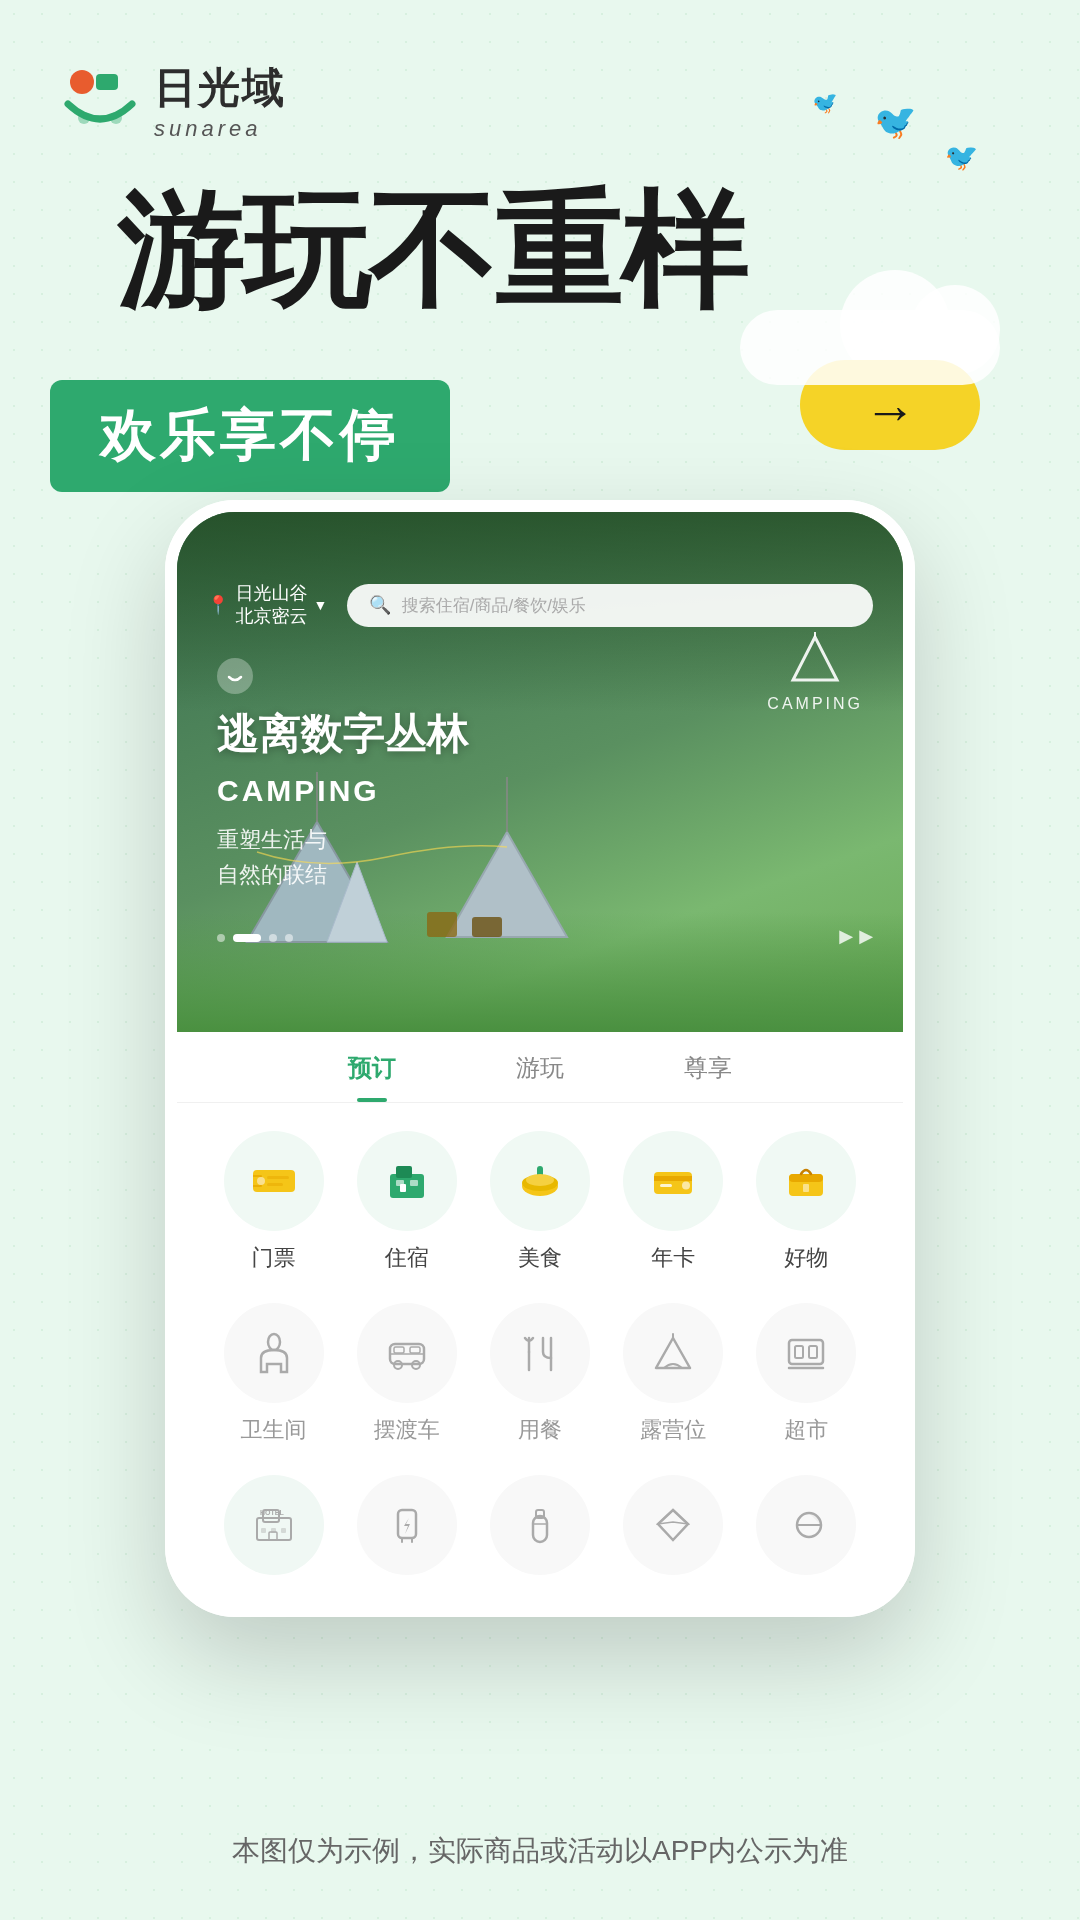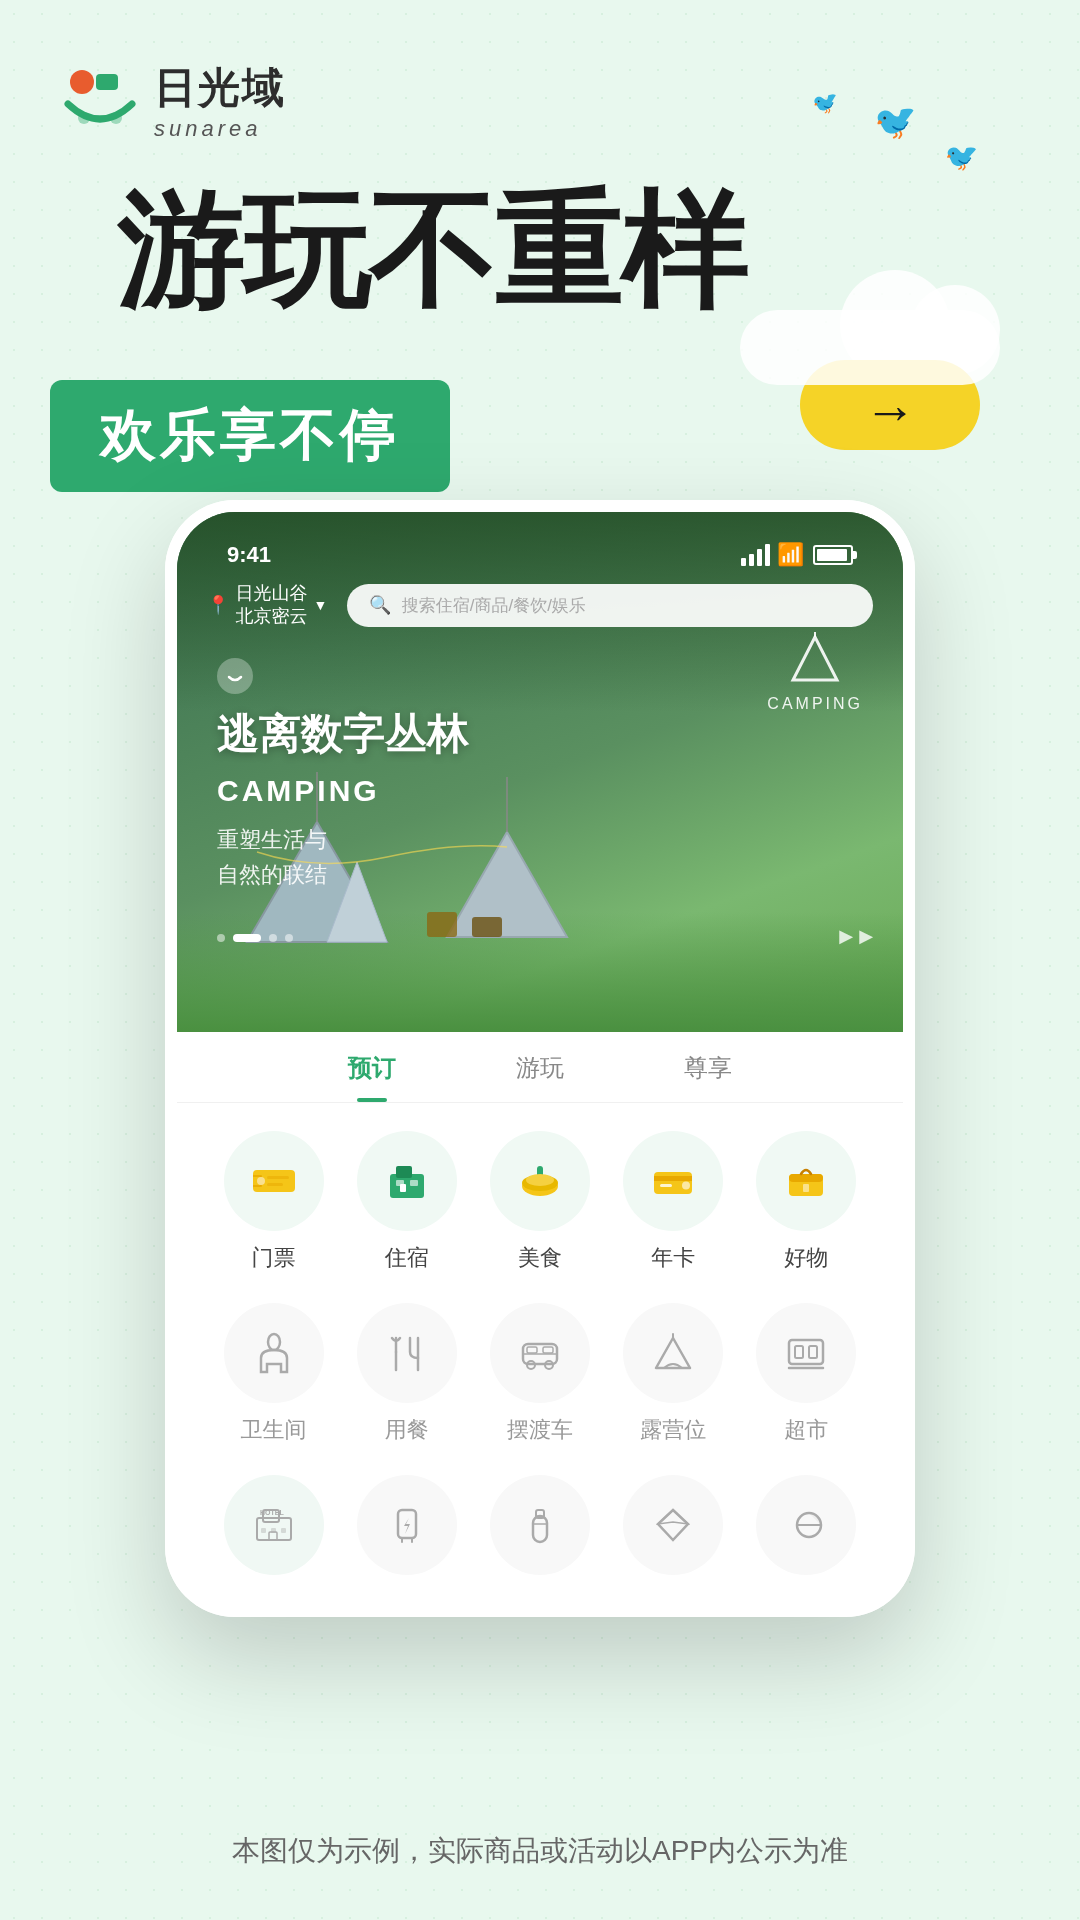--- a/index.html
+++ b/index.html
@@ -495,36 +495,20 @@
 
           <line x1="90" y1="60" x2="90" y2="10" stroke="#888" stroke-width="1.5"></line>
           <line x1="280" y1="70" x2="280" y2="15" stroke="#888" stroke-width="1.5"></line>
 
           <path d="M30,90 Q90,110 160,95 Q230,80 280,85" stroke="rgba(255,220,80,0.6)" stroke-width="1.5" fill="none"></path>
 
           <rect x="200" y="150" width="30" height="25" rx="3" fill="#8B6914" opacity="0.8"></rect>
           <rect x="245" y="155" width="30" height="20" rx="3" fill="#6B5010" opacity="0.8"></rect>
         </svg>
 
-        <div class="status-bar">
-          <span class="status-time">9:41</span>
-          <div class="status-icons">
-            <div class="signal-bars">
-              <div class="signal-bar" style="width:5px;height:8px;"></div>
-              <div class="signal-bar" style="width:5px;height:12px;"></div>
-              <div class="signal-bar" style="width:5px;height:17px;"></div>
-              <div class="signal-bar" style="width:5px;height:22px;"></div>
-            </div>
-            <span style="color:white;font-size:22px;">📶</span>
-            <div style="width:40px;height:20px;border:2px solid white;border-radius:3px;position:relative;display:flex;align-items:center;padding:2px;">
-              <div style="width:30px;height:12px;background:white;border-radius:1px;"></div>
-              <div style="position:absolute;right:-6px;width:4px;height:8px;background:white;border-radius:0 2px 2px 0;"></div>
-            </div>
-          </div>
-        </div>
 
         <div class="location-bar">
           <div class="location-info">
             <span class="location-pin">📍</span>
             <div class="location-text">
               <div>日光山谷</div>
               <div>北京密云</div>
             </div>
             <span class="location-arrow">▼</span>
           </div>
@@ -657,42 +641,42 @@
                 <ellipse cx="23" cy="12" rx="6" ry="8" fill="none" stroke="#aaa" stroke-width="2.5"></ellipse>
                 <path d="M10 28 Q10 20 23 20 Q36 20 36 28 L36 42 L30 42 L30 34 L16 34 L16 42 L10 42 Z" fill="none" stroke="#aaa" stroke-width="2.5"></path>
               </svg>
             </div>
             <span class="icon-label-grey">卫生间</span>
           </div>
 
           <div class="icon-item-outline">
             <div class="icon-circle-outline">
               <svg width="46" height="46" viewBox="0 0 46 46">
-                <line x1="12" y1="8" x2="12" y2="22" stroke="#aaa" stroke-width="2.5" stroke-linecap="round"></line>
-                <path d="M8 8 Q12 14 16 8" fill="none" stroke="#aaa" stroke-width="2.5" stroke-linecap="round"></path>
-                <line x1="12" y1="22" x2="12" y2="40" stroke="#aaa" stroke-width="2.5" stroke-linecap="round"></line>
-                <line x1="34" y1="8" x2="34" y2="40" stroke="#aaa" stroke-width="2.5" stroke-linecap="round"></line>
-                <path d="M26 8 L26 22 Q26 28 34 28" fill="none" stroke="#aaa" stroke-width="2.5" stroke-linecap="round"></path>
-              </svg>
-            </div>
-            <span class="icon-label-grey">用餐</span>
-          </div>
-
-          <div class="icon-item-outline">
-            <div class="icon-circle-outline">
-              <svg width="46" height="46" viewBox="0 0 46 46">
                 <rect x="6" y="14" width="34" height="20" rx="5" fill="none" stroke="#aaa" stroke-width="2.5"></rect>
                 <path d="M6 24 L40 24" stroke="#aaa" stroke-width="1.5"></path>
                 <rect x="10" y="17" width="10" height="6" rx="1.5" fill="none" stroke="#aaa" stroke-width="1.5"></rect>
                 <rect x="26" y="17" width="10" height="6" rx="1.5" fill="none" stroke="#aaa" stroke-width="1.5"></rect>
                 <circle cx="14" cy="35" r="4" fill="none" stroke="#aaa" stroke-width="2"></circle>
                 <circle cx="32" cy="35" r="4" fill="none" stroke="#aaa" stroke-width="2"></circle>
               </svg>
             </div>
             <span class="icon-label-grey">摆渡车</span>
+          </div>
+
+          <div class="icon-item-outline">
+            <div class="icon-circle-outline">
+              <svg width="46" height="46" viewBox="0 0 46 46">
+                <line x1="12" y1="8" x2="12" y2="22" stroke="#aaa" stroke-width="2.5" stroke-linecap="round"></line>
+                <path d="M8 8 Q12 14 16 8" fill="none" stroke="#aaa" stroke-width="2.5" stroke-linecap="round"></path>
+                <line x1="12" y1="22" x2="12" y2="40" stroke="#aaa" stroke-width="2.5" stroke-linecap="round"></line>
+                <line x1="34" y1="8" x2="34" y2="40" stroke="#aaa" stroke-width="2.5" stroke-linecap="round"></line>
+                <path d="M26 8 L26 22 Q26 28 34 28" fill="none" stroke="#aaa" stroke-width="2.5" stroke-linecap="round"></path>
+              </svg>
+            </div>
+            <span class="icon-label-grey">用餐</span>
           </div>
 
           <div class="icon-item-outline">
             <div class="icon-circle-outline">
               <svg width="46" height="46" viewBox="0 0 46 46">
                 <polygon points="23,8 6,38 40,38" fill="none" stroke="#aaa" stroke-width="2.5" stroke-linejoin="round"></polygon>
                 <line x1="23" y1="8" x2="23" y2="4" stroke="#aaa" stroke-width="2" stroke-linecap="round"></line>
                 <path d="M14 38 Q23 30 32 38" fill="none" stroke="#aaa" stroke-width="2"></path>
               </svg>
             </div>

